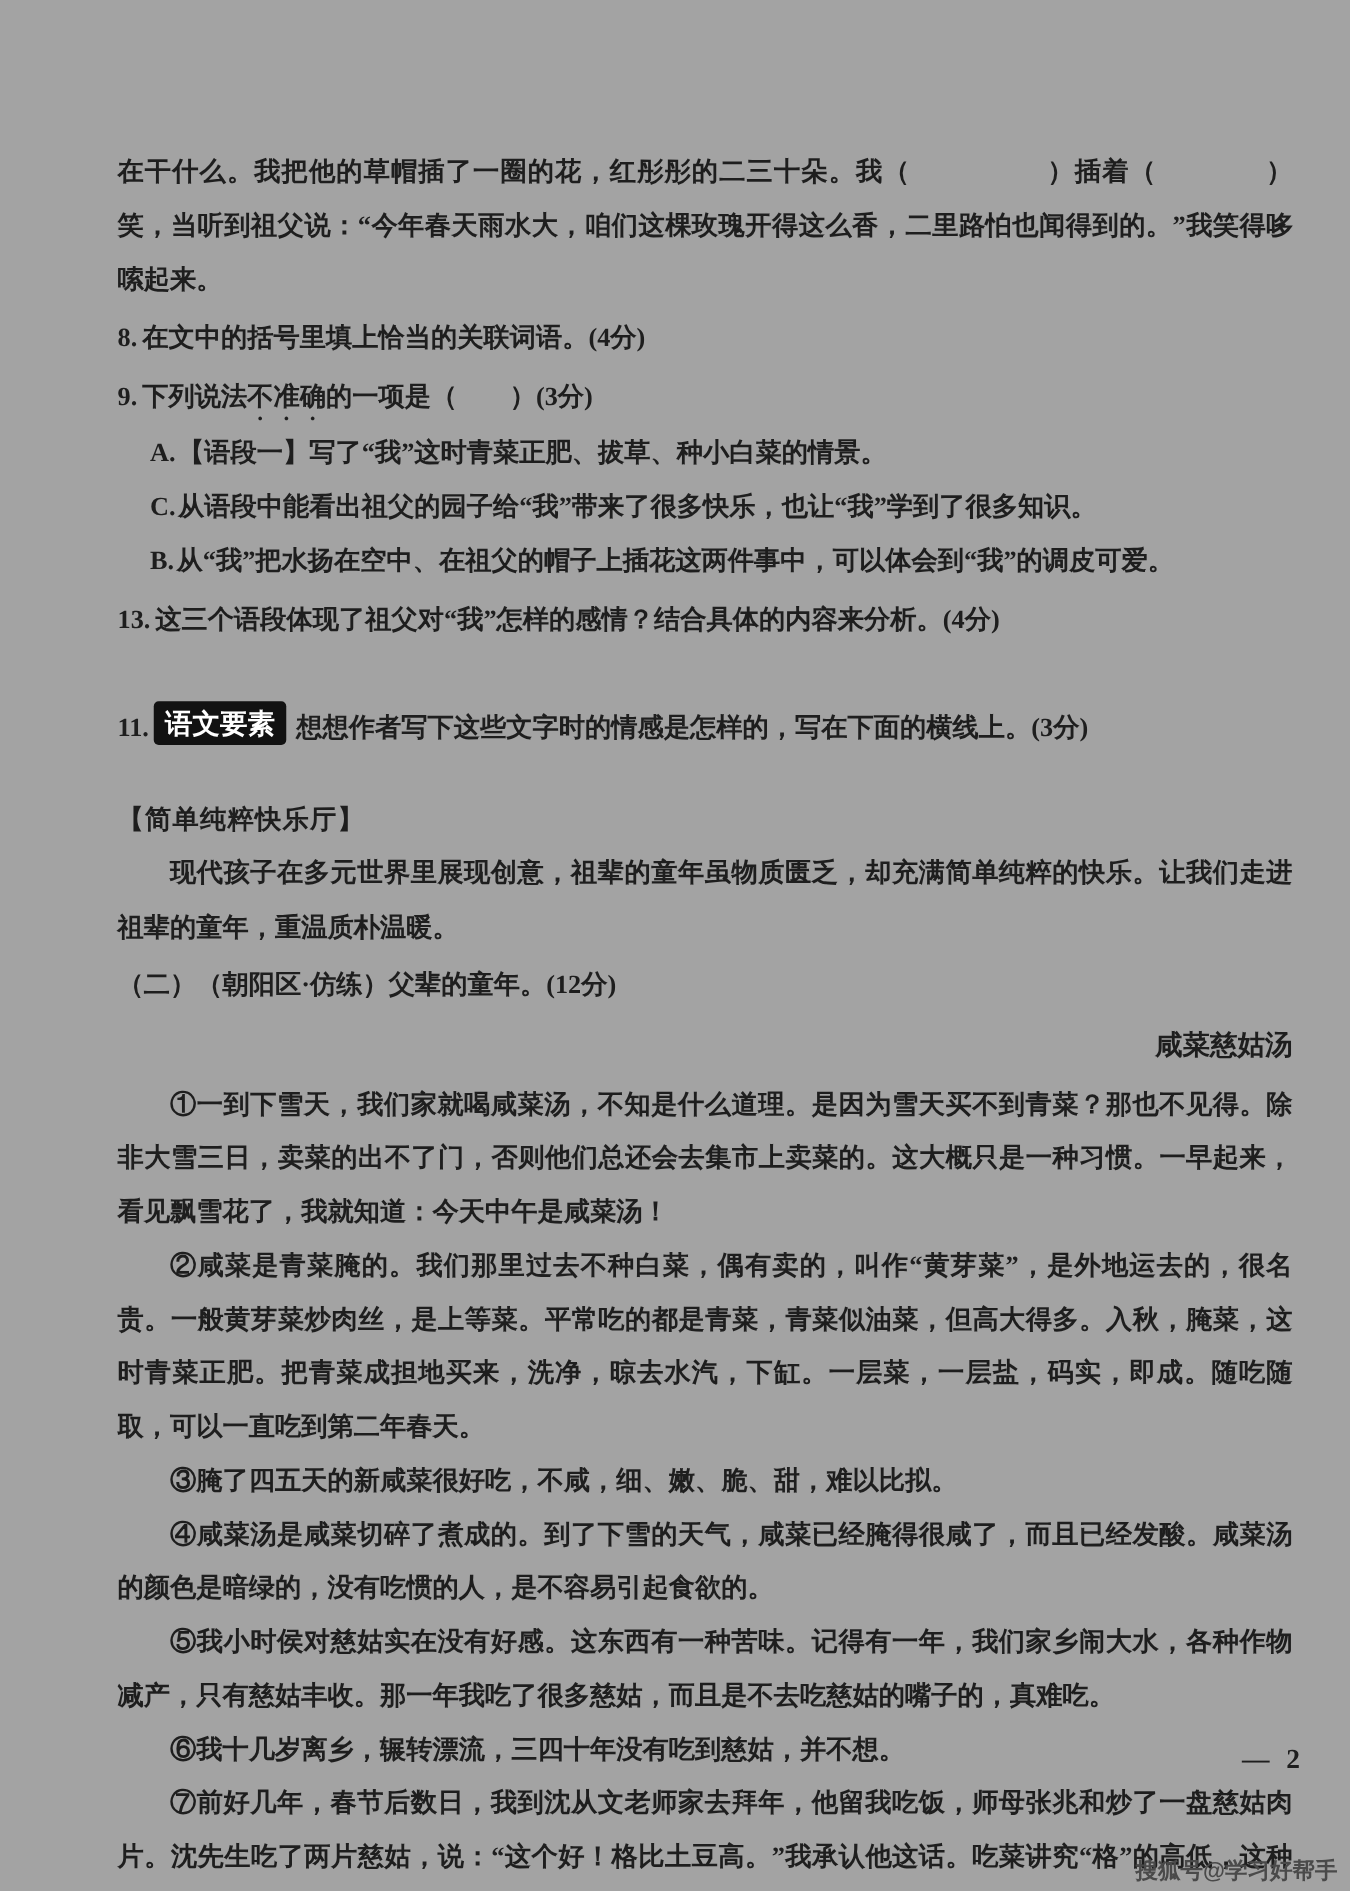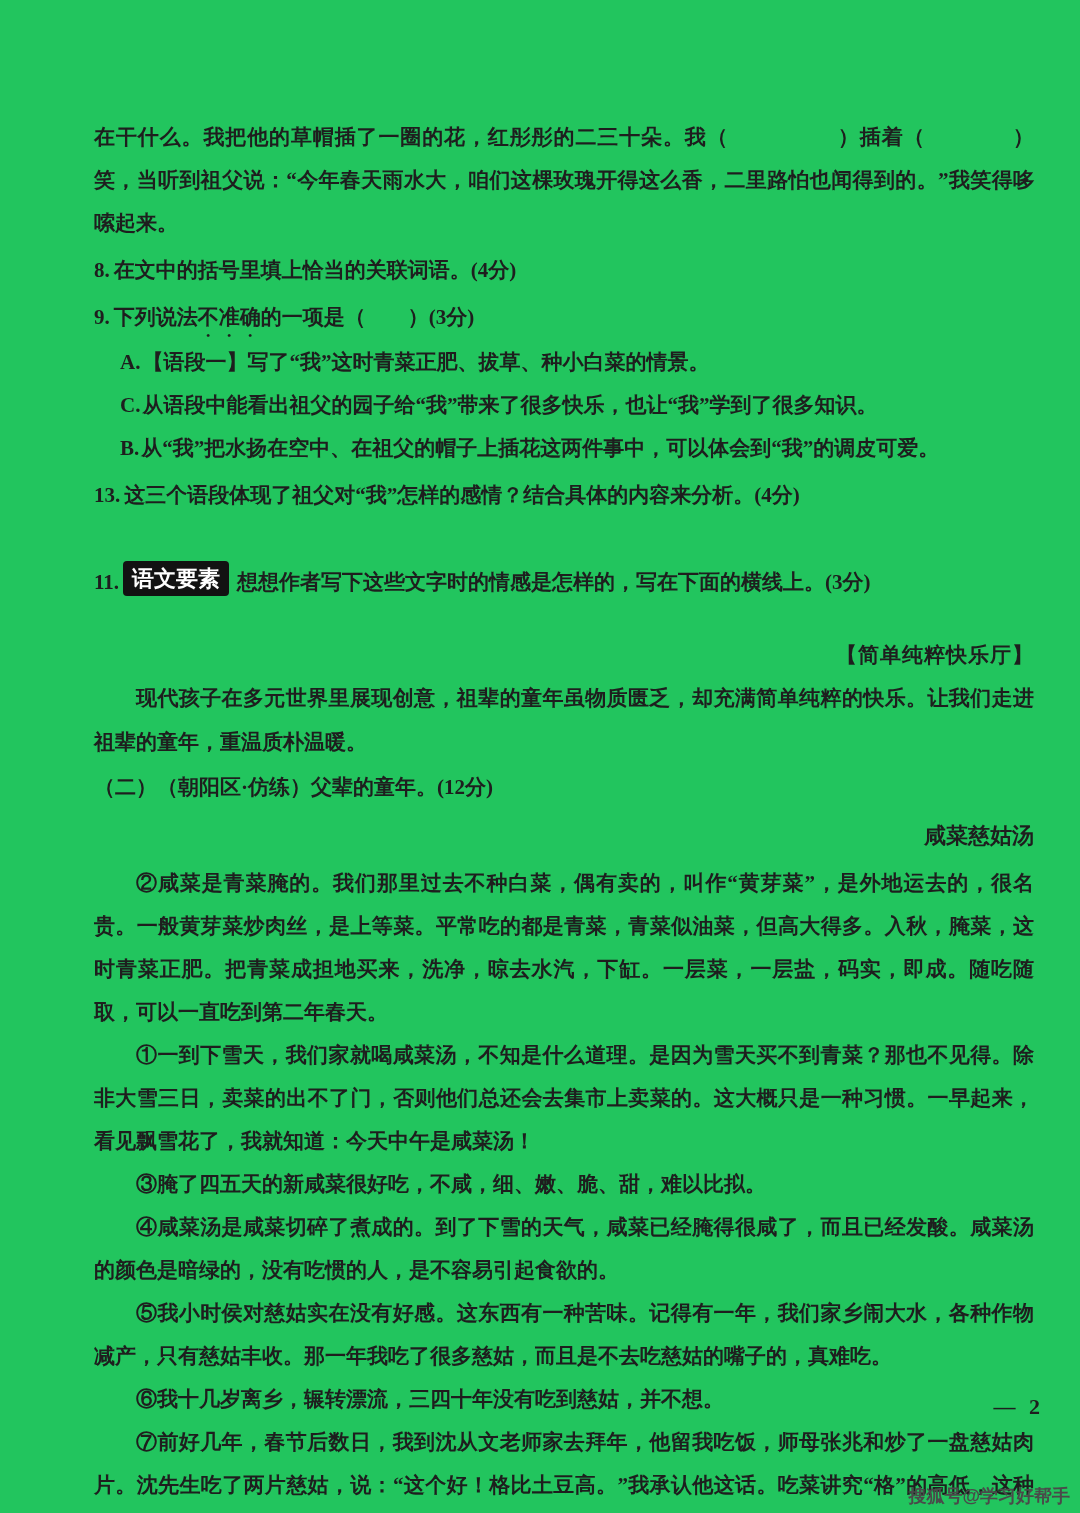--- a/index.html
+++ b/index.html
@@ -3,21 +3,21 @@
 <meta charset="utf-8">
 <style>
   * { box-sizing: border-box; }
   html, body { margin: 0; padding: 0; }
   body { background: #c9c9c9; }
 
   .page {
     width: 1080px;
     height: 1513px;
     margin: 0 auto;
-    background: #22c55e;
+    background: #a3a3a3;
     color: #1e1e1e;
     font-family: "Liberation Serif", "DejaVu Serif", serif;
     font-weight: 600;
     font-size: 21px;
     line-height: 2.05;
     padding: 116px 46px 0 94px;
     position: relative;
     overflow: hidden;
   }
 
@@ -49,21 +49,21 @@
     font-weight: 700;
     line-height: 1.5;
     padding: 1px 9px;
     border-radius: 4px;
     margin-right: 8px;
     vertical-align: 3px;
   }
 
   .box-title {
     margin-top: 30px;
-    text-align: right;
+    text-align: left;
     font-weight: 700;
     letter-spacing: 1px;
   }
 
   .intro { text-indent: 2em; }
 
   .part-heading { margin-top: 2px; }
 
   .essay-title {
     text-align: right;
@@ -128,22 +128,22 @@
   </p>
 
   <p class="box-title">【简单纯粹快乐厅】</p>
 
   <p class="intro justify">现代孩子在多元世界里展现创意，祖辈的童年虽物质匮乏，却充满简单纯粹的快乐。让我们走进祖辈的童年，重温质朴温暖。</p>
 
   <p class="part-heading">（二）（朝阳区·仿练）父辈的童年。(12分)</p>
 
   <p class="essay-title">咸菜慈姑汤</p>
 
+  <p class="essay-p justify">①一到下雪天，我们家就喝咸菜汤，不知是什么道理。是因为雪天买不到青菜？那也不见得。除非大雪三日，卖菜的出不了门，否则他们总还会去集市上卖菜的。这大概只是一种习惯。一早起来，看见飘雪花了，我就知道：今天中午是咸菜汤！</p>
   <p class="essay-p justify">②咸菜是青菜腌的。我们那里过去不种白菜，偶有卖的，叫作“黄芽菜”，是外地运去的，很名贵。一般黄芽菜炒肉丝，是上等菜。平常吃的都是青菜，青菜似油菜，但高大得多。入秋，腌菜，这时青菜正肥。把青菜成担地买来，洗净，晾去水汽，下缸。一层菜，一层盐，码实，即成。随吃随取，可以一直吃到第二年春天。</p>
-  <p class="essay-p justify">①一到下雪天，我们家就喝咸菜汤，不知是什么道理。是因为雪天买不到青菜？那也不见得。除非大雪三日，卖菜的出不了门，否则他们总还会去集市上卖菜的。这大概只是一种习惯。一早起来，看见飘雪花了，我就知道：今天中午是咸菜汤！</p>
   <p class="essay-p justify">③腌了四五天的新咸菜很好吃，不咸，细、嫩、脆、甜，难以比拟。</p>
   <p class="essay-p justify">④咸菜汤是咸菜切碎了煮成的。到了下雪的天气，咸菜已经腌得很咸了，而且已经发酸。咸菜汤的颜色是暗绿的，没有吃惯的人，是不容易引起食欲的。</p>
   <p class="essay-p justify">⑤我小时侯对慈姑实在没有好感。这东西有一种苦味。记得有一年，我们家乡闹大水，各种作物减产，只有慈姑丰收。那一年我吃了很多慈姑，而且是不去吃慈姑的嘴子的，真难吃。</p>
   <p class="essay-p justify">⑥我十几岁离乡，辗转漂流，三四十年没有吃到慈姑，并不想。</p>
   <p class="essay-p justify">⑦前好几年，春节后数日，我到沈从文老师家去拜年，他留我吃饭，师母张兆和炒了一盘慈姑肉片。沈先生吃了两片慈姑，说：“这个好！格比土豆高。”我承认他这话。吃菜讲究“格”的高低，这种语言正是沈老师的语言。他是对什么事物都讲“格”的，包括对慈姑、土豆。</p>
 
   <div class="page-number">— 2</div>
 
   <div class="watermark">搜狐号@学习好帮手</div>
 

